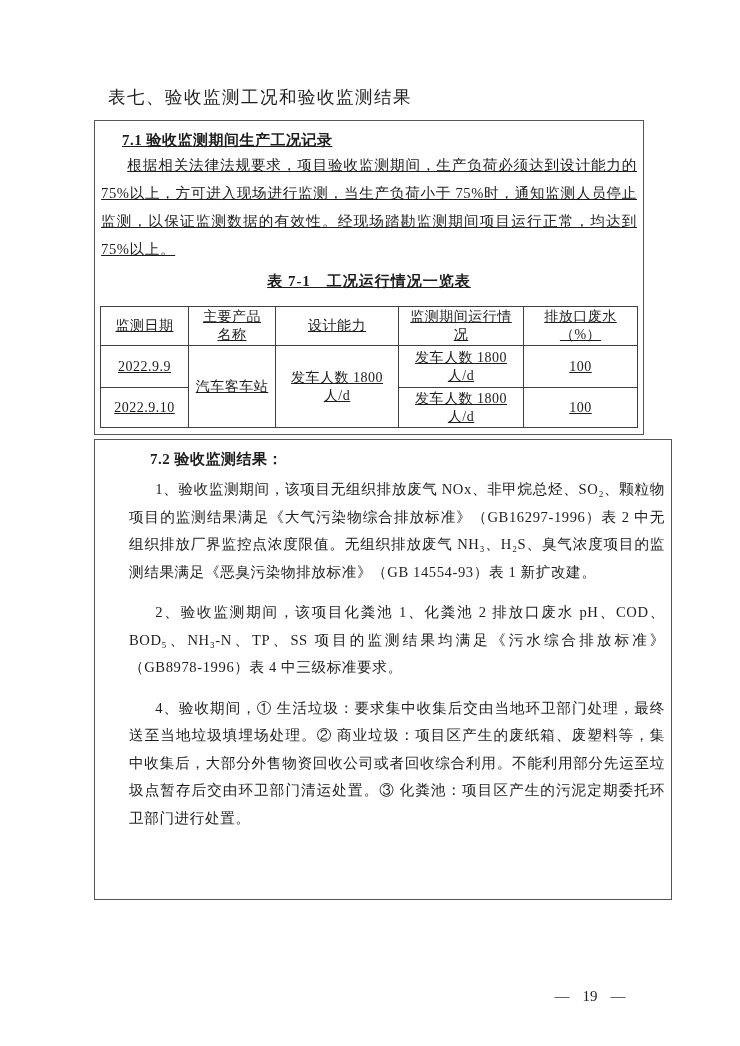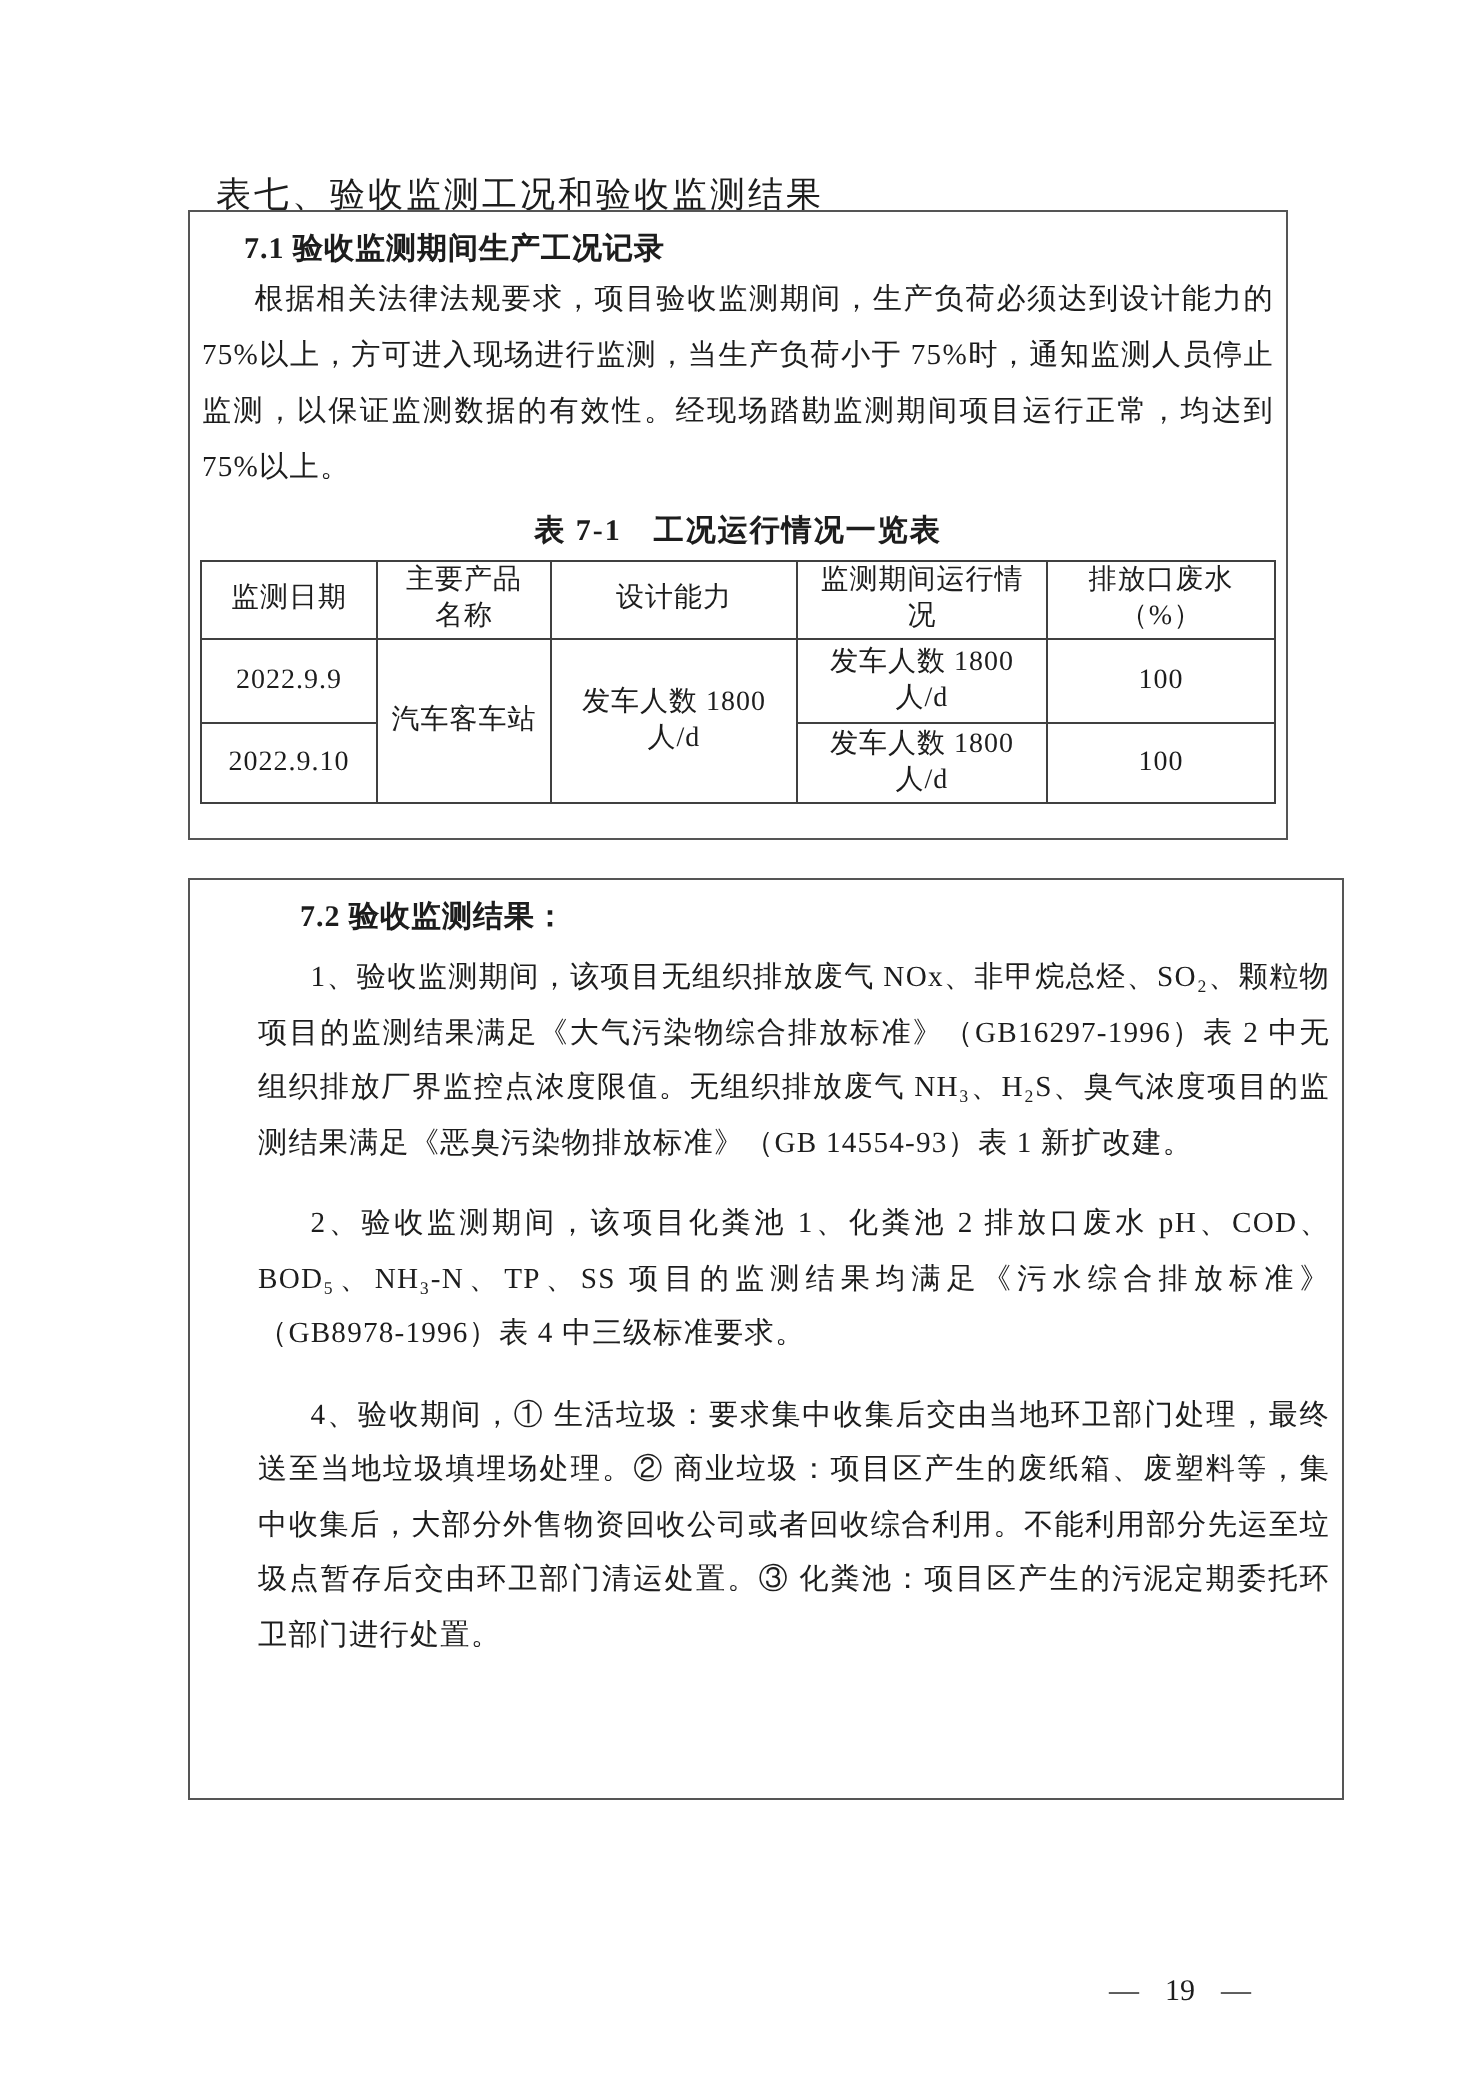--- a/index.html
+++ b/index.html
@@ -22,21 +22,21 @@
     white-space: nowrap;
   }
   .box {
     position: absolute;
     left: 94px;
     width: 548px;
     border: 1.5px solid #555555;
     background: #ffffff;
     box-sizing: content-box;
   }
-  .box1 { top: 105px; height: 313px; }
+  .box1 { top: 120px; height: 313px; text-decoration: underline; }
   .box2 { top: 439px; height: 459px; padding-left: 28px; }
   .sec-heading {
     font-size: 15px;
     font-weight: bold;
     margin: 9px 6px 0 27px;
     line-height: 21px;
     letter-spacing: 0.5px;
   }
   .body-para {
     font-size: 14.6px;
@@ -53,21 +53,21 @@
     font-weight: bold;
     text-align: center;
     margin-top: 8px;
     line-height: 20px;
     letter-spacing: 1px;
   }
   table.cond-table {
     border-collapse: collapse;
     table-layout: fixed;
     width: 537px;
-    margin: 4px auto 0 auto;
+    margin: 15px auto 0 auto;
     padding-left: 48px;
   }
   .cond-table th, .cond-table td {
     border: 1px solid #404040;
     font-weight: normal;
     font-size: 14px;
     text-align: center;
     vertical-align: middle;
     padding: 1px 3px;
     white-space: pre-line;

